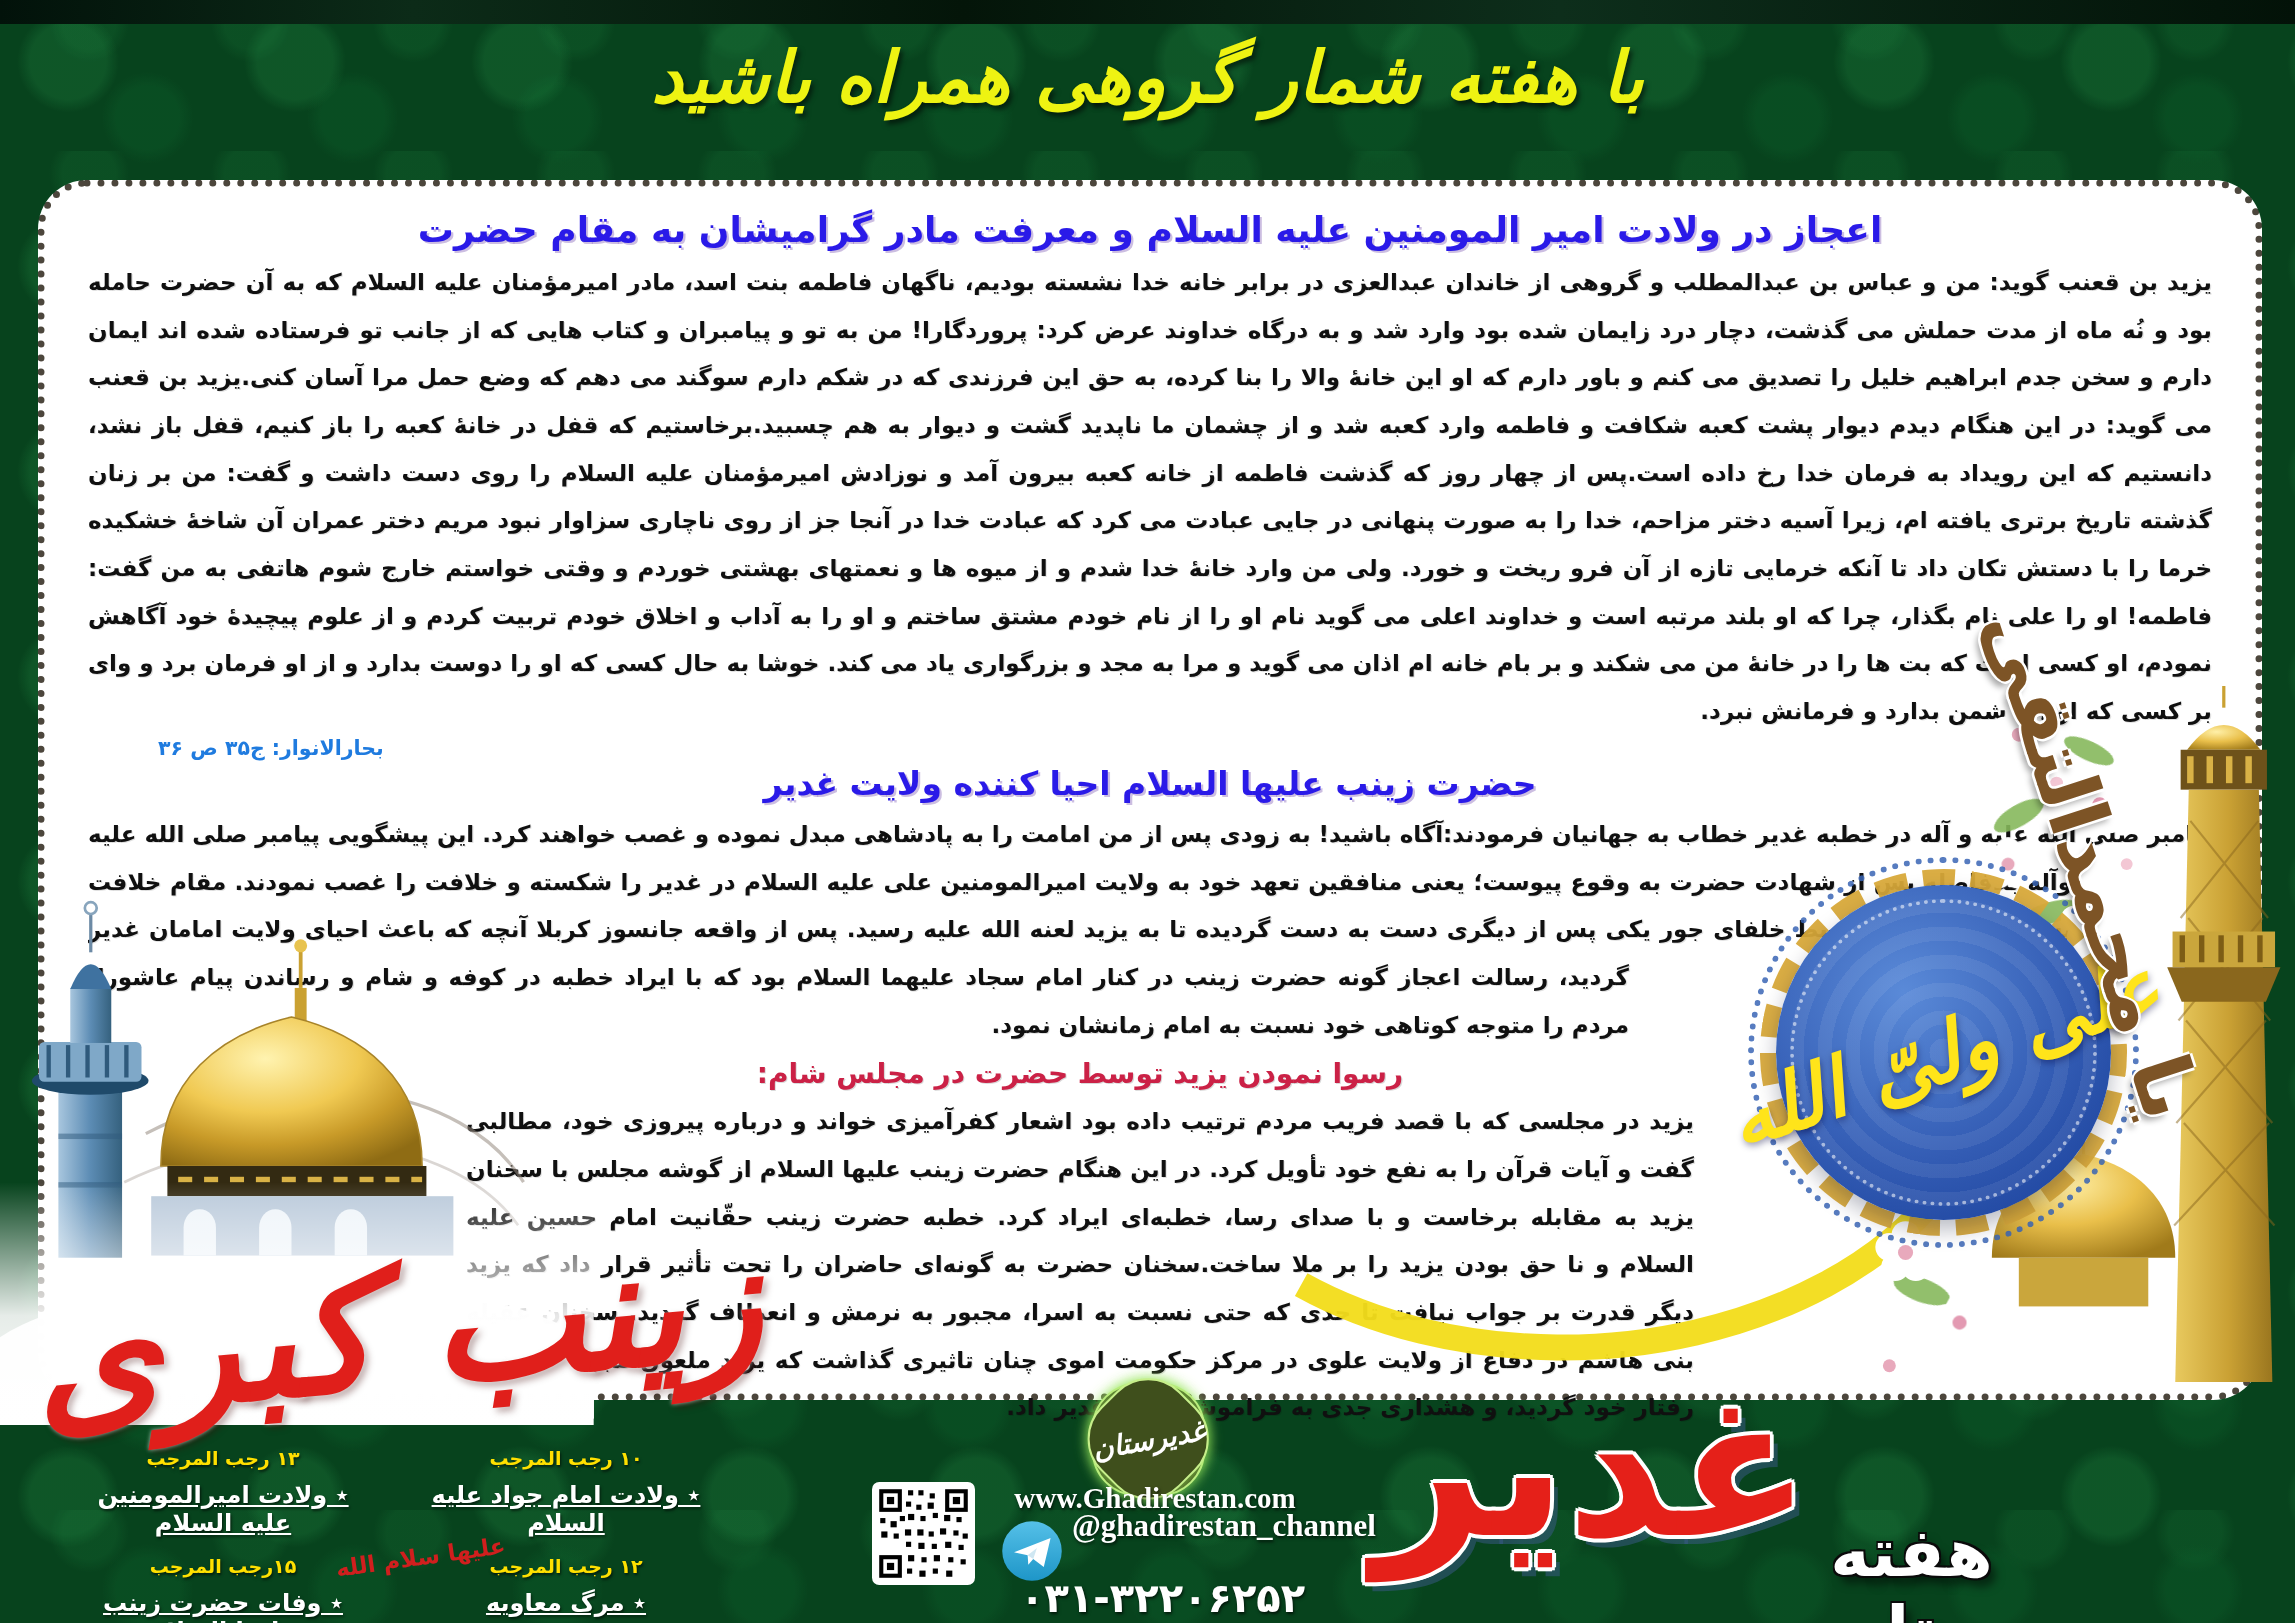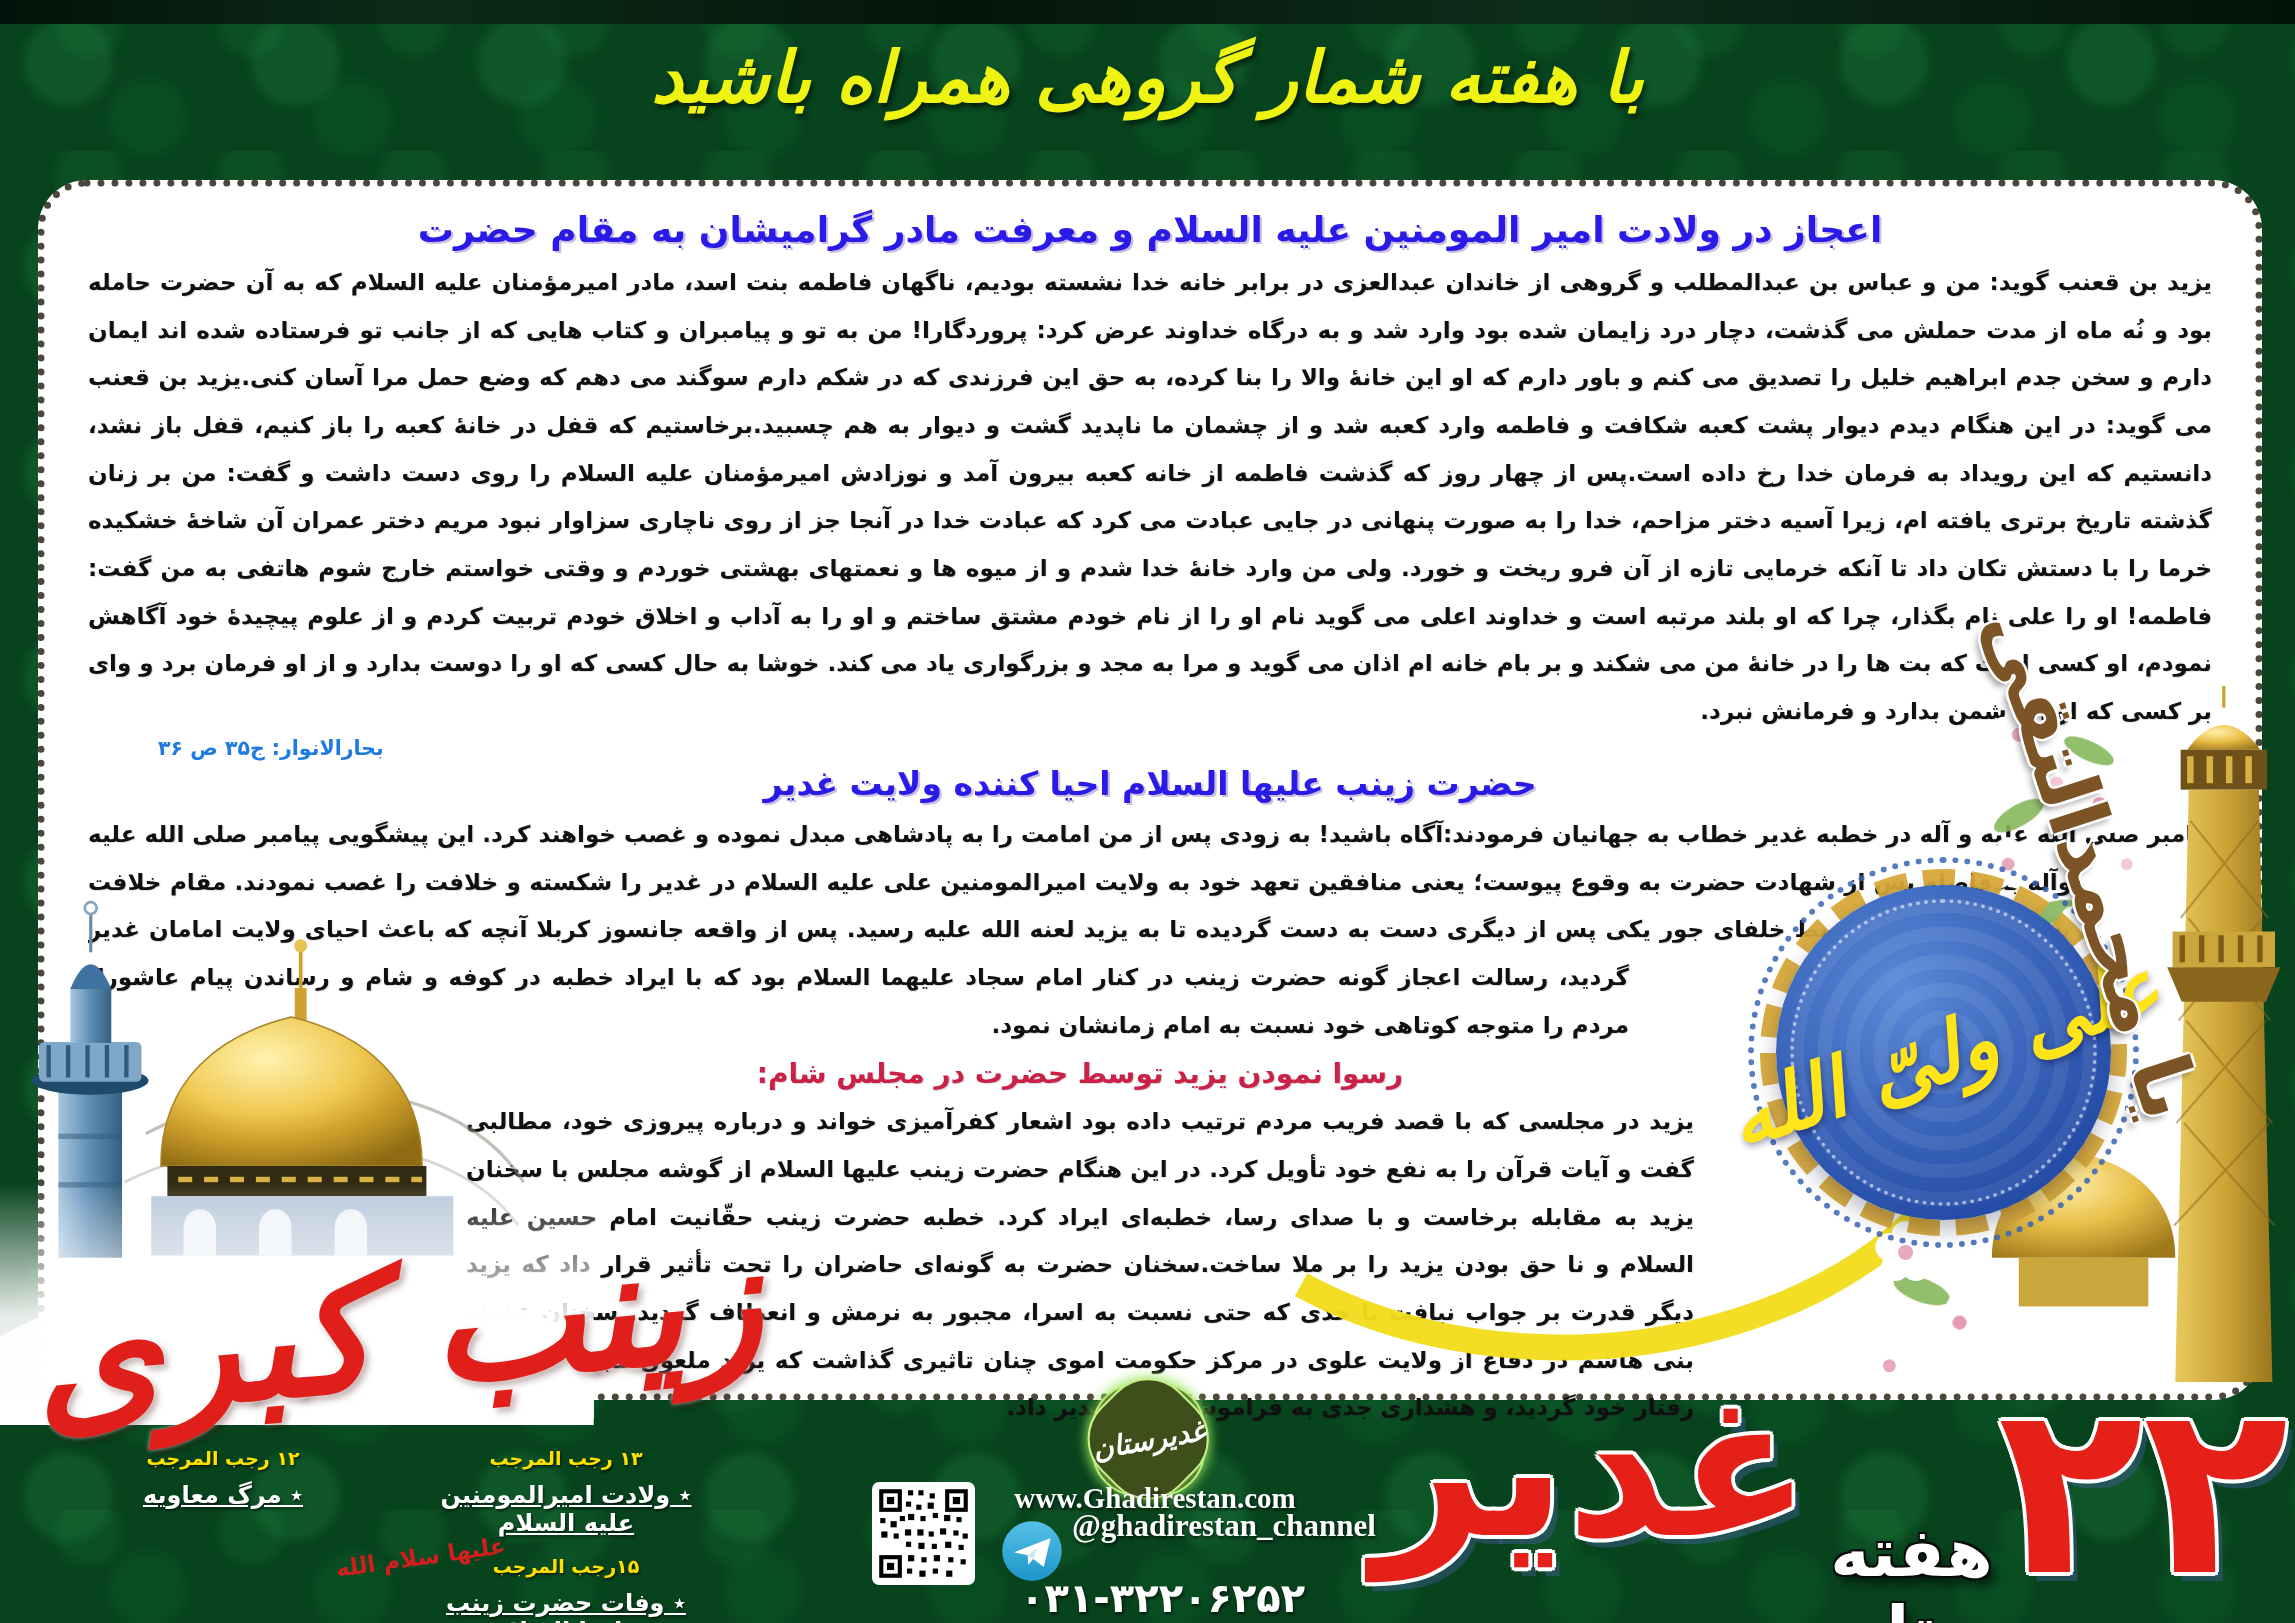--- a/index.html
+++ b/index.html
@@ -307,20 +307,24 @@
     <div class="emb-core"></div>
     <div class="emb-text">علی ولیّ الله</div>
   </div>
 
   <div class="zaynab">زینب کبری</div>
   <div class="zaynab-cap">علیها سلام الله</div>
   <div class="jawad">یا محمدالتقی</div>
 
   <div class="events">
     <div class="event">
+      <div class="event-date">۱۰ رجب المرجب</div>
+      <div class="event-title">٭ ولادت امام جواد علیه السلام</div>
+    </div>
+    <div class="event">
       <div class="event-date">۱۳ رجب المرجب</div>
       <div class="event-title">٭ ولادت امیرالمومنین علیه السلام</div>
     </div>
     <div class="event">
       <div class="event-date">۱۲ رجب المرجب</div>
       <div class="event-title">٭ مرگ معاویه</div>
     </div>
     <div class="event">
       <div class="event-date">۱۵رجب المرجب</div>
       <div class="event-title">٭ وفات حضرت زینب علیها السلام</div>
@@ -392,18 +396,17 @@
           <stop offset="1" stop-color="#1e96c8"></stop>
         </linearGradient>
       </defs>
     <circle cx="50" cy="50" r="48" fill="url(#tg)"></circle>
     <path d="M21,52 L80,29 L69,76 L52,63 L44,72 L43,57 Z" fill="#fff"></path>
     <path d="M52,63 L58,45 L43,57 Z" fill="#cfe7f2"></path>
   </svg>
   <div class="tg-handle">@ghadirestan_channel</div>
   <div class="phone">۰۳۱-۳۲۲۰۶۲۵۲</div>
 
-  <div class="red-big num22">۲۲</div>
   <div class="hafteh">هفته تا</div>
   <div class="red-big ghadir">غدیر</div>
 
 </div>
 
 
 </body></html>

